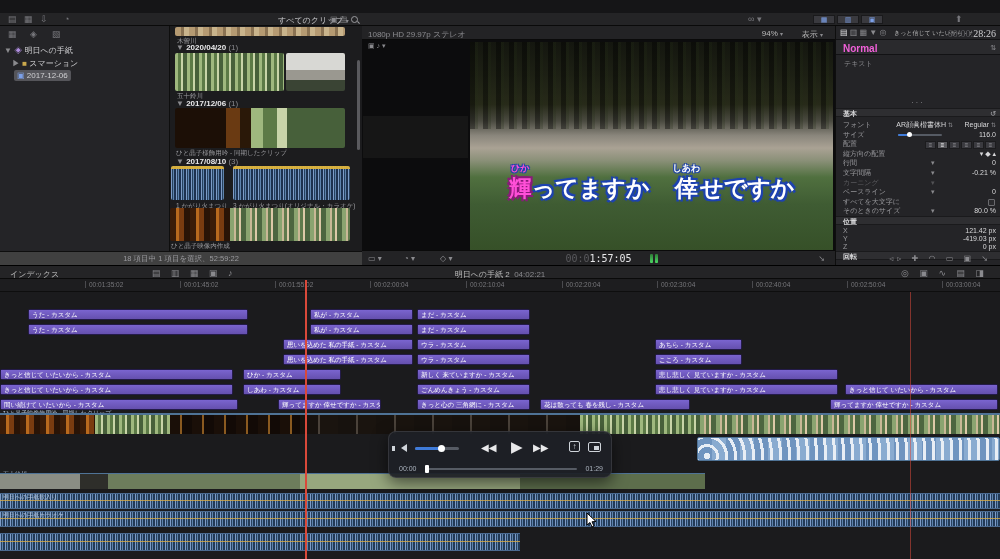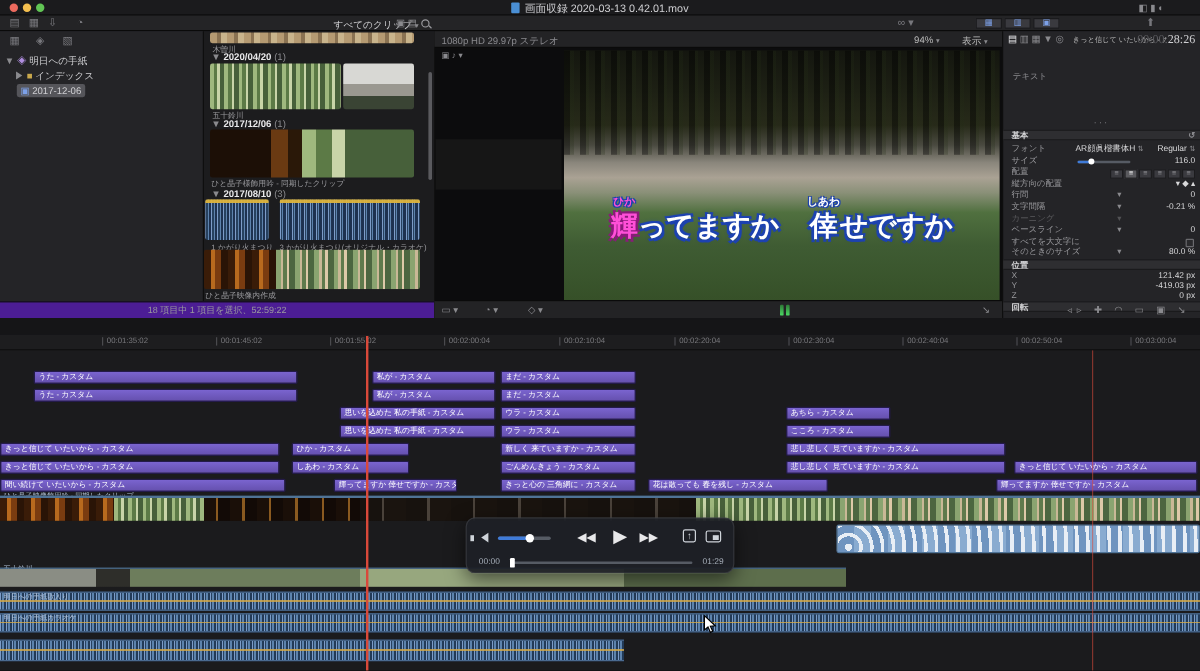--- a/index.html
+++ b/index.html
@@ -22,21 +22,21 @@
   
   #browser{left:0;top:26px;width:362px;height:225px;background:#1c1c1e}
   #sidebar{position:absolute;left:0;top:0;width:170px;height:225px;background:#242427;border-right:1px solid #0e0e0e}
   .siderow{position:absolute;left:4px;font-size:8px;color:#cfcfd2;white-space:nowrap}
   .selrow{background:#55555a;border-radius:2px;padding:1px 3px}
   .thumb{position:absolute;border-radius:2px;overflow:hidden}
   .wfthumb{background:
      linear-gradient(180deg, rgba(222,180,60,.95) 0 3px, rgba(0,0,0,0) 3px),
      repeating-linear-gradient(90deg,#7d9cc8 0 1px,#27415f 1px 2px,#5d83ad 2px 3px,#1e3250 3px 5px);
      background-color:#1e3250;border-radius:2px;position:absolute}
-  #bstatus{position:absolute;left:0;top:225px;width:362px;height:14px;background:#4c1d95;border-top:1px solid #0e0e0e;font-size:7.5px;color:#9a9a9e;text-align:center;line-height:14px}
+  #bstatus{position:absolute;left:0;top:225px;width:362px;height:14px;background:#404040;border-top:1px solid #0e0e0e;font-size:7.5px;color:#9a9a9e;text-align:center;line-height:14px}
   .scrollbar{position:absolute;width:3px;background:#5a5a5e;border-radius:2px}
   
   .tex-tan{background:repeating-linear-gradient(90deg,#b59a72 0 6px,#8a7252 6px 9px,#c9b48c 9px 14px)}
   .tex-green{background:repeating-linear-gradient(90deg,#9fb87e 0 3px,#5c7a46 3px 6px,#c8d4a8 6px 8px,#47603a 8px 12px)}
   .tex-rock{background:linear-gradient(180deg,#d8d8d4 0 45%,#9a9890 45% 70%,#3a4434 70% 100%)}
   .tex-fire{background:repeating-linear-gradient(90deg,#3a1c08 0 6px,#b86a1e 6px 9px,#7a3c10 9px 14px,#2a1406 14px 20px)}
   .tex-lantern{background:repeating-linear-gradient(90deg,#1a0f08 0 10px,#8a5a20 10px 12px,#120a06 12px 22px)}
   .tex-darktext{background:repeating-linear-gradient(90deg,#17120e 0 18px,#4a423a 18px 20px,#1a140f 20px 38px)}
   .tex-people{background:repeating-linear-gradient(90deg,#8aa470 0 4px,#c9b896 4px 6px,#5f7a4c 6px 9px,#ddc9a8 9px 11px,#4c6640 11px 16px)}
   
@@ -87,47 +87,40 @@
   .pipicon{position:absolute;width:13px;height:10px;border:1px solid #cfd4da;border-radius:2px}
   .pipicon::after{content:"";position:absolute;right:1px;bottom:1px;width:5px;height:4px;background:#cfd4da}
   
   #cursor{z-index:60}
 </style>
 </head>
 <body>
 
 <div id="app">
 
-  <div class="abs" id="menubar">
-    <div class="light" style="left:8px;background:#ec6a5e"></div>
-    <div class="light" style="left:19px;background:#f4bf4f"></div>
-    <div class="light" style="left:30px;background:#61c554"></div>
-    <div id="mtitle"><span class="docicon"></span><span>画面収録 2020-03-13 0.42.01.mov</span></div>
-    <div class="abs dim" style="right:30px;top:2px;font-size:8px">◧ ▮ ◐</div>
-  </div>
 
   <div class="abs" id="fcpbar">
     <span class="tbicon" style="left:8px">▤</span>
     <span class="tbicon" style="left:24px">▦</span>
     <span class="tbicon" style="left:40px">⇩</span>
     <span class="tbicon" style="left:64px">◔</span>
     <span class="tbicon" style="left:748px">∞ ▾</span>
     <div class="seg" style="left:813px">▦</div>
     <div class="seg" style="left:837px">▥</div>
     <div class="seg" style="left:861px">▣</div>
     <span class="tbicon" style="left:955px">⬆</span>
   </div>
 
   <div class="abs" id="browser">
     <div id="sidebar">
       <span class="tbicon" style="left:8px;top:3px">▦</span>
       <span class="tbicon" style="left:30px;top:3px">◈</span>
       <span class="tbicon" style="left:52px;top:3px">▧</span>
       <div class="siderow" style="top:19px"><span class="dim">▼</span> <span style="color:#b08ee0">◈</span> <span>明日への手紙</span></div>
-      <div class="siderow" style="top:32px;left:12px"><span class="dim">▶</span> <span style="color:#c9a84c">■</span> <span>インデックス</span></div>
+      <div class="siderow" style="top:32px;left:12px"><span class="dim">▶</span> <span style="color:#c9a84c">■</span> <span>スマーション</span></div>
       <div class="siderow selrow" style="top:44px;left:14px"><span style="color:#7ca0e8">▣</span> <span>2017-12-06</span></div>
     </div>
 
     <div class="abs" style="left:278px;top:-11px;font-size:8px;color:#cfcfd2"><span>すべてのクリップ</span> <span class="pop">▾</span></div>
     <div class="abs dim" style="left:330px;top:-11px;font-size:8px">▣ ▤</div>
     <div class="abs" style="left:351px;top:-10px;width:7px;height:7px;border:1px solid #9a9a9e;border-radius:50%"></div>
     <div class="abs" style="left:357px;top:-4px;width:3px;height:1px;background:#9a9a9e;transform:rotate(45deg)"></div>
 
     <div class="thumb tex-tan" style="left:175px;top:1px;width:170px;height:9px"></div>
     <div class="tinylabel abs" style="left:177px;top:11px">木曽川</div>
@@ -163,30 +156,35 @@
     <div id="video">
       <div id="trees"></div>
       <div id="subtitle">
         <span class="seg-sub" style="color:#ff4fd8;text-shadow:-2px -2px 0 #8a1a7a,2px -2px 0 #8a1a7a,-2px 2px 0 #8a1a7a,2px 2px 0 #8a1a7a"><span class="furi">ひか</span><span>輝</span></span><span class="seg-sub"><span class="furi">&nbsp;</span><span>ってますか</span></span><span class="seg-sub"><span class="furi">&nbsp;</span><span>　</span></span><span class="seg-sub"><span class="furi">しあわ</span><span>倖</span></span><span class="seg-sub"><span class="furi">&nbsp;</span><span>せですか</span></span>
       </div>
     </div>
     <div id="vbottom">
       <span class="abs dim" style="left:6px;top:3px;font-size:8px">▭ ▾</span>
       <span class="abs dim" style="left:42px;top:3px;font-size:8px">◔ ▾</span>
       <span class="abs dim" style="left:78px;top:3px;font-size:8px">◇ ▾</span>
+      <span class="abs" style="left:0;right:0;top:2px;text-align:center;font-size:10px;font-family:'DejaVu Sans Mono',monospace"><span style="color:#5a5a5e">00:0</span><span style="color:#e8e8ea">1:57:05</span></span>
       <div class="meter" style="left:288px;top:3px;height:9px"></div>
       <div class="meter" style="left:293px;top:3px;height:9px"></div>
       <span class="abs dim" style="right:10px;top:3px;font-size:8px">↘</span>
     </div>
   </div>
 
   <div class="abs" id="inspector">
     <div class="abs" style="left:4px;top:2px;color:#e8e8ea;font-size:8px">▤ <span class="dim">▥ ▦ ▼ ◎</span></div>
     <div class="abs" style="left:58px;top:3px;width:78px;overflow:hidden;white-space:nowrap;color:#bbb;font-size:6px">きっと信じて いたいから - カスタム</div>
     <div class="abs" style="right:4px;top:2px;font-size:10px;font-family:Liberation Serif, serif"><span style="color:#5a5a5e">00:00:</span><span style="color:#cfcfd2">28:26</span></div>
+    <div class="abs" style="left:0;top:13px;width:165px;height:16px;background:#2a2a2d;border-top:1px solid #121214;border-bottom:1px solid #121214">
+      <span class="abs" style="left:7px;top:3px;font-size:10px;font-weight:bold;color:#f060d8">Normal</span>
+      <span class="abs dim" style="right:5px;top:4px">⇅</span>
+    </div>
     <div class="abs dim" style="left:8px;top:33px">テキスト</div>
     <div class="abs dim" style="left:0;right:0;top:73px;text-align:center;font-size:7px;letter-spacing:2px">···</div>
     <div class="isec" style="top:82px"><span style="margin-left:7px">基本</span><span class="abs dim" style="right:5px">↺</span></div>
 
     <div class="irow" style="top:94px">
         <span class="ilabel">フォント</span>
         <span class="ival" style="right:48px"><span>AR顔眞楷書体H</span> <span class="pop">⇅</span></span>
         <span class="ival"><span>Regular</span> <span class="pop">⇅</span></span>
       </div>
     <div class="irow" style="top:103.6px">
@@ -244,20 +242,26 @@
         <span class="ival">-419.03 px</span>
       </div>
     <div class="irow" style="top:216.4px">
         <span class="ilabel">Z</span>
         <span class="ival">0 px</span>
       </div>
     <div class="isec" style="top:225px"><span style="margin-left:7px">回転</span></div>
     <div class="abs dim" style="right:8px;top:228px;font-size:8px;letter-spacing:4px">◃▹ ✚ ◠ ▭ ▣ ↘</div>
   </div>
 
+  <div class="abs" id="ttoolbar">
+    <span class="abs" style="left:10px;top:3px;color:#bbb">インデックス</span>
+    <span class="abs dim" style="left:152px;top:2px;font-size:9px;letter-spacing:4px">▤ ▥ ▦ ▣ ♪</span>
+    <span class="abs" style="left:0;right:0;top:3px;text-align:center"><span style="color:#bbb">明日への手紙 2</span>&nbsp;&nbsp;<span class="dim">04:02:21</span></span>
+    <span class="abs dim" style="right:12px;top:2px;font-size:9px;letter-spacing:4px">◎ ▣ ∿ ▤ ◨</span>
+  </div>
 
   <div class="abs" id="ruler">
       <div id="ruler-ticks">
         <div class="tick" style="left: 85px;">00:01:35:02</div>
         <div class="tick" style="left: 180px;">00:01:45:02</div>
         <div class="tick" style="left: 275px;">00:01:55:02</div>
         <div class="tick" style="left: 370px;">00:02:00:04</div>
         <div class="tick" style="left: 466px;">00:02:10:04</div>
         <div class="tick" style="left: 562px;">00:02:20:04</div>
         <div class="tick" style="left: 657px;">00:02:30:04</div>

